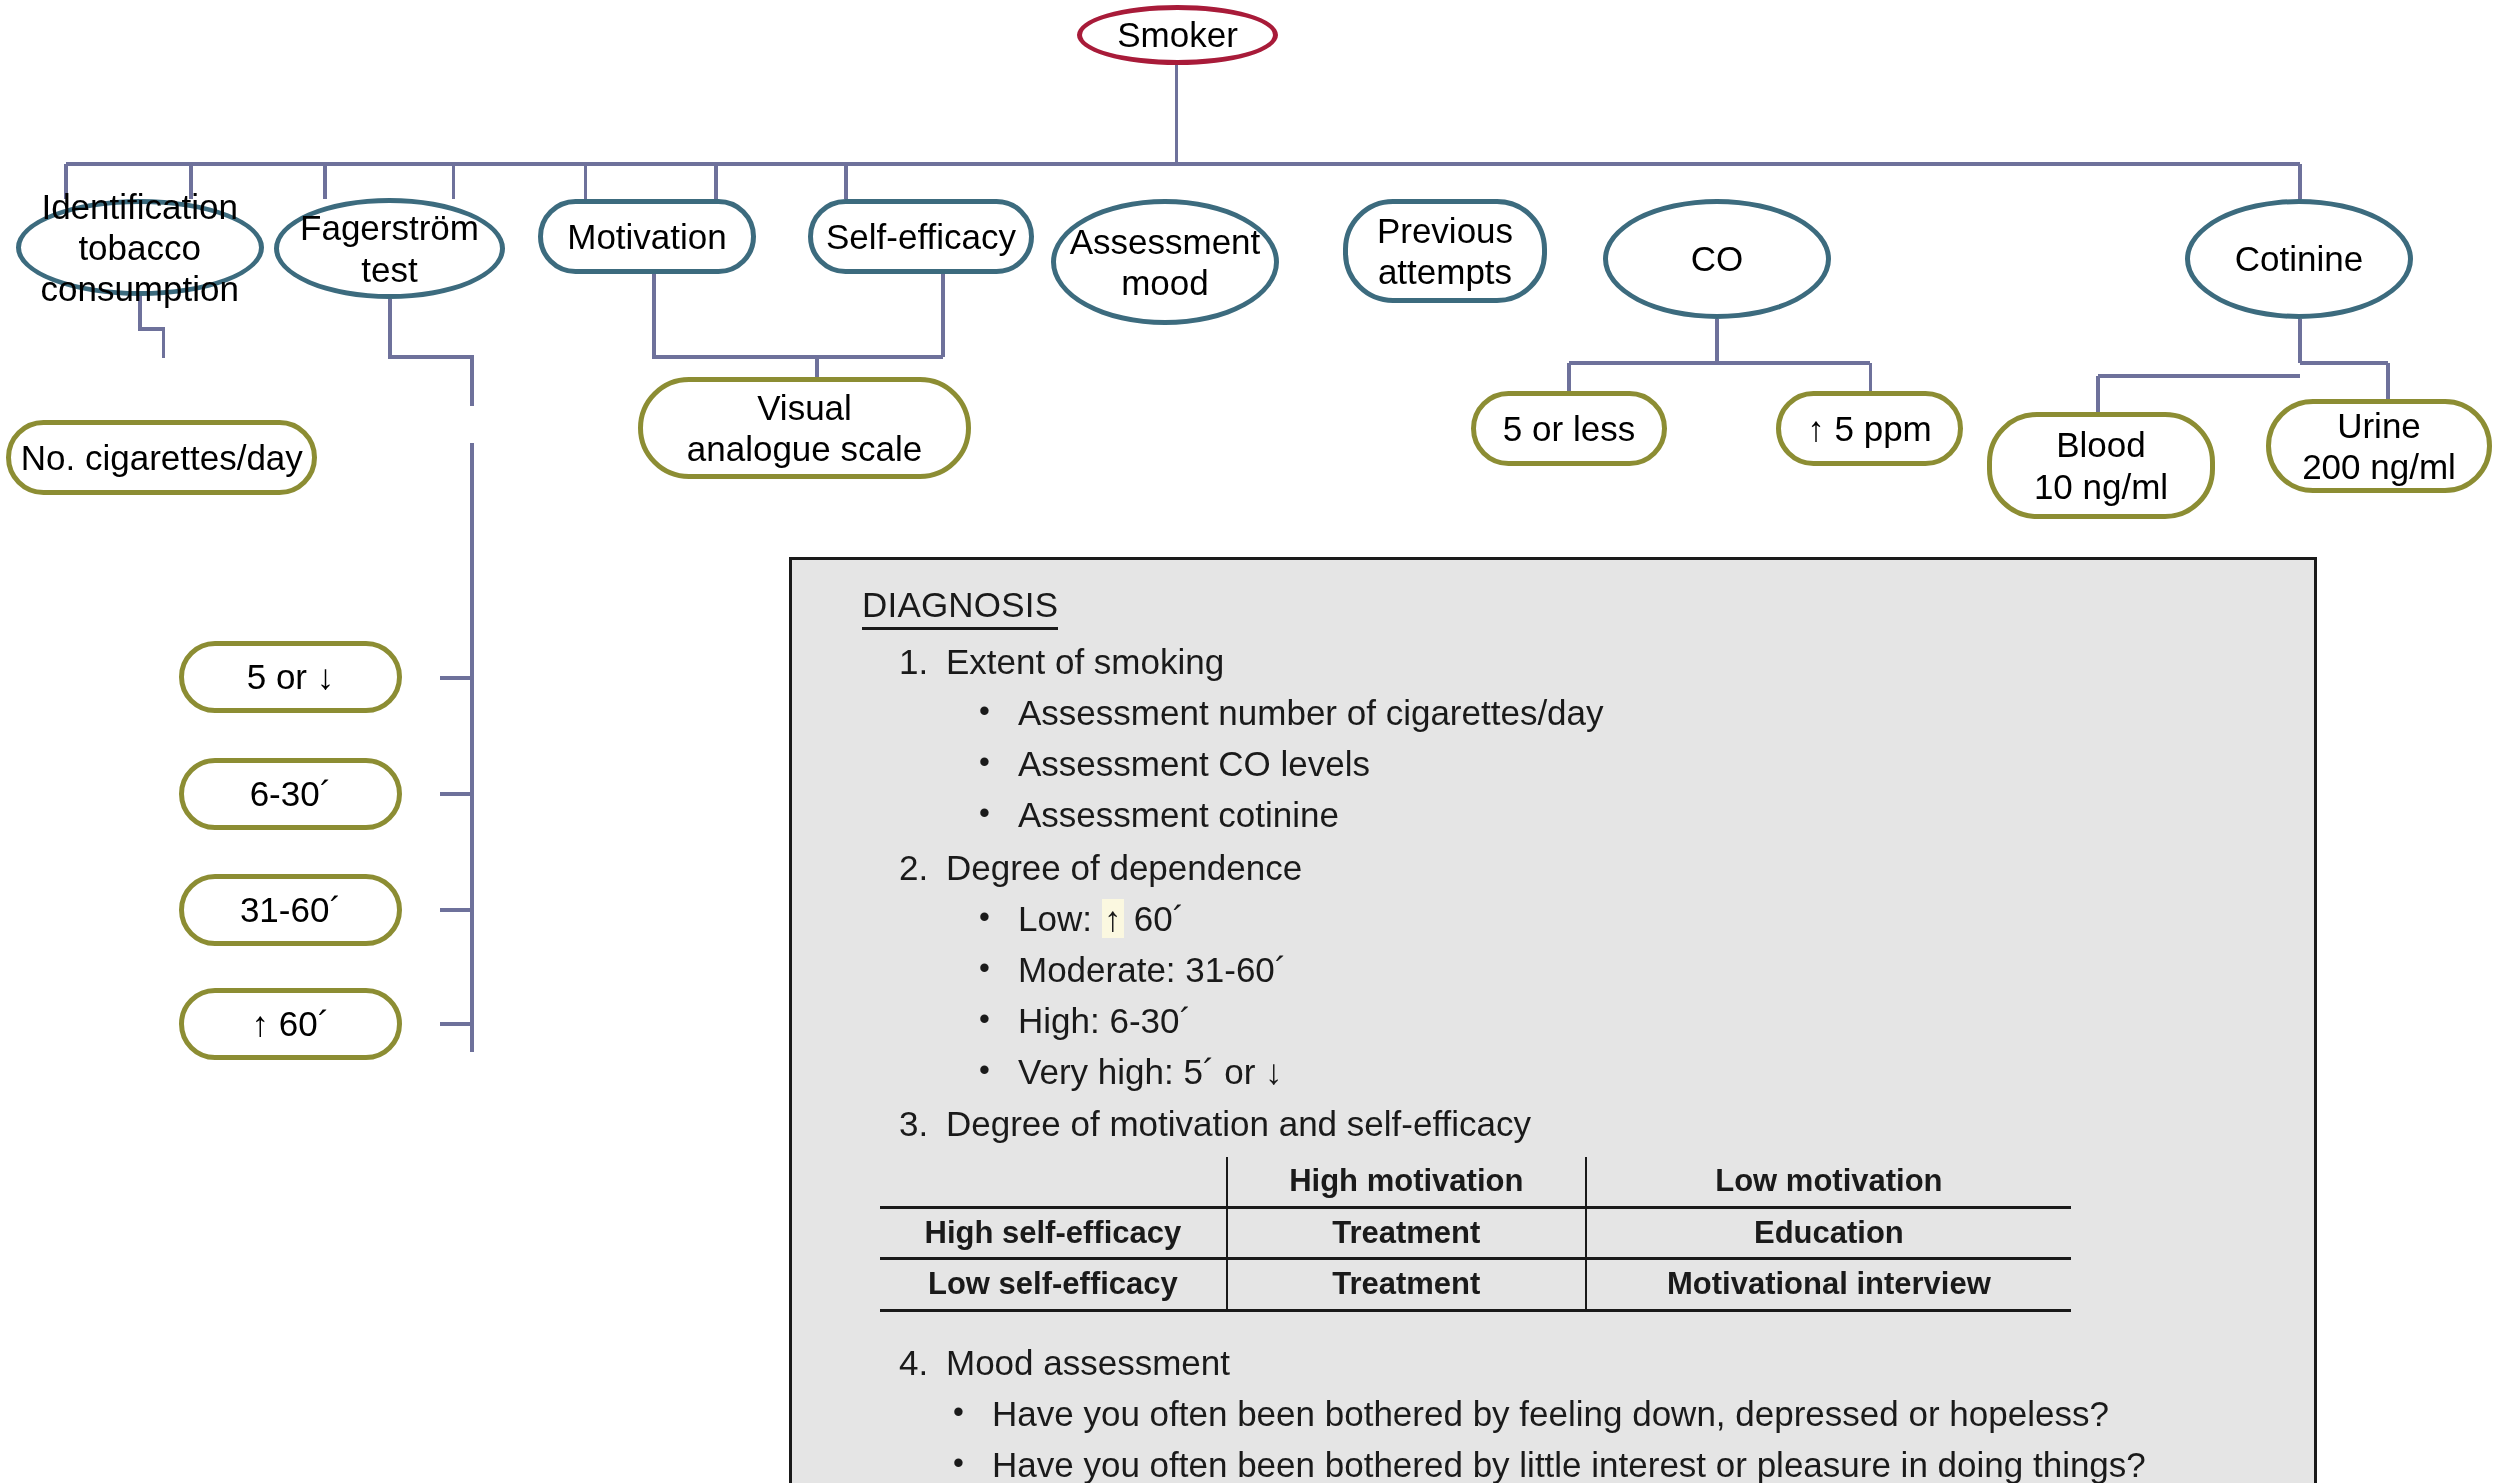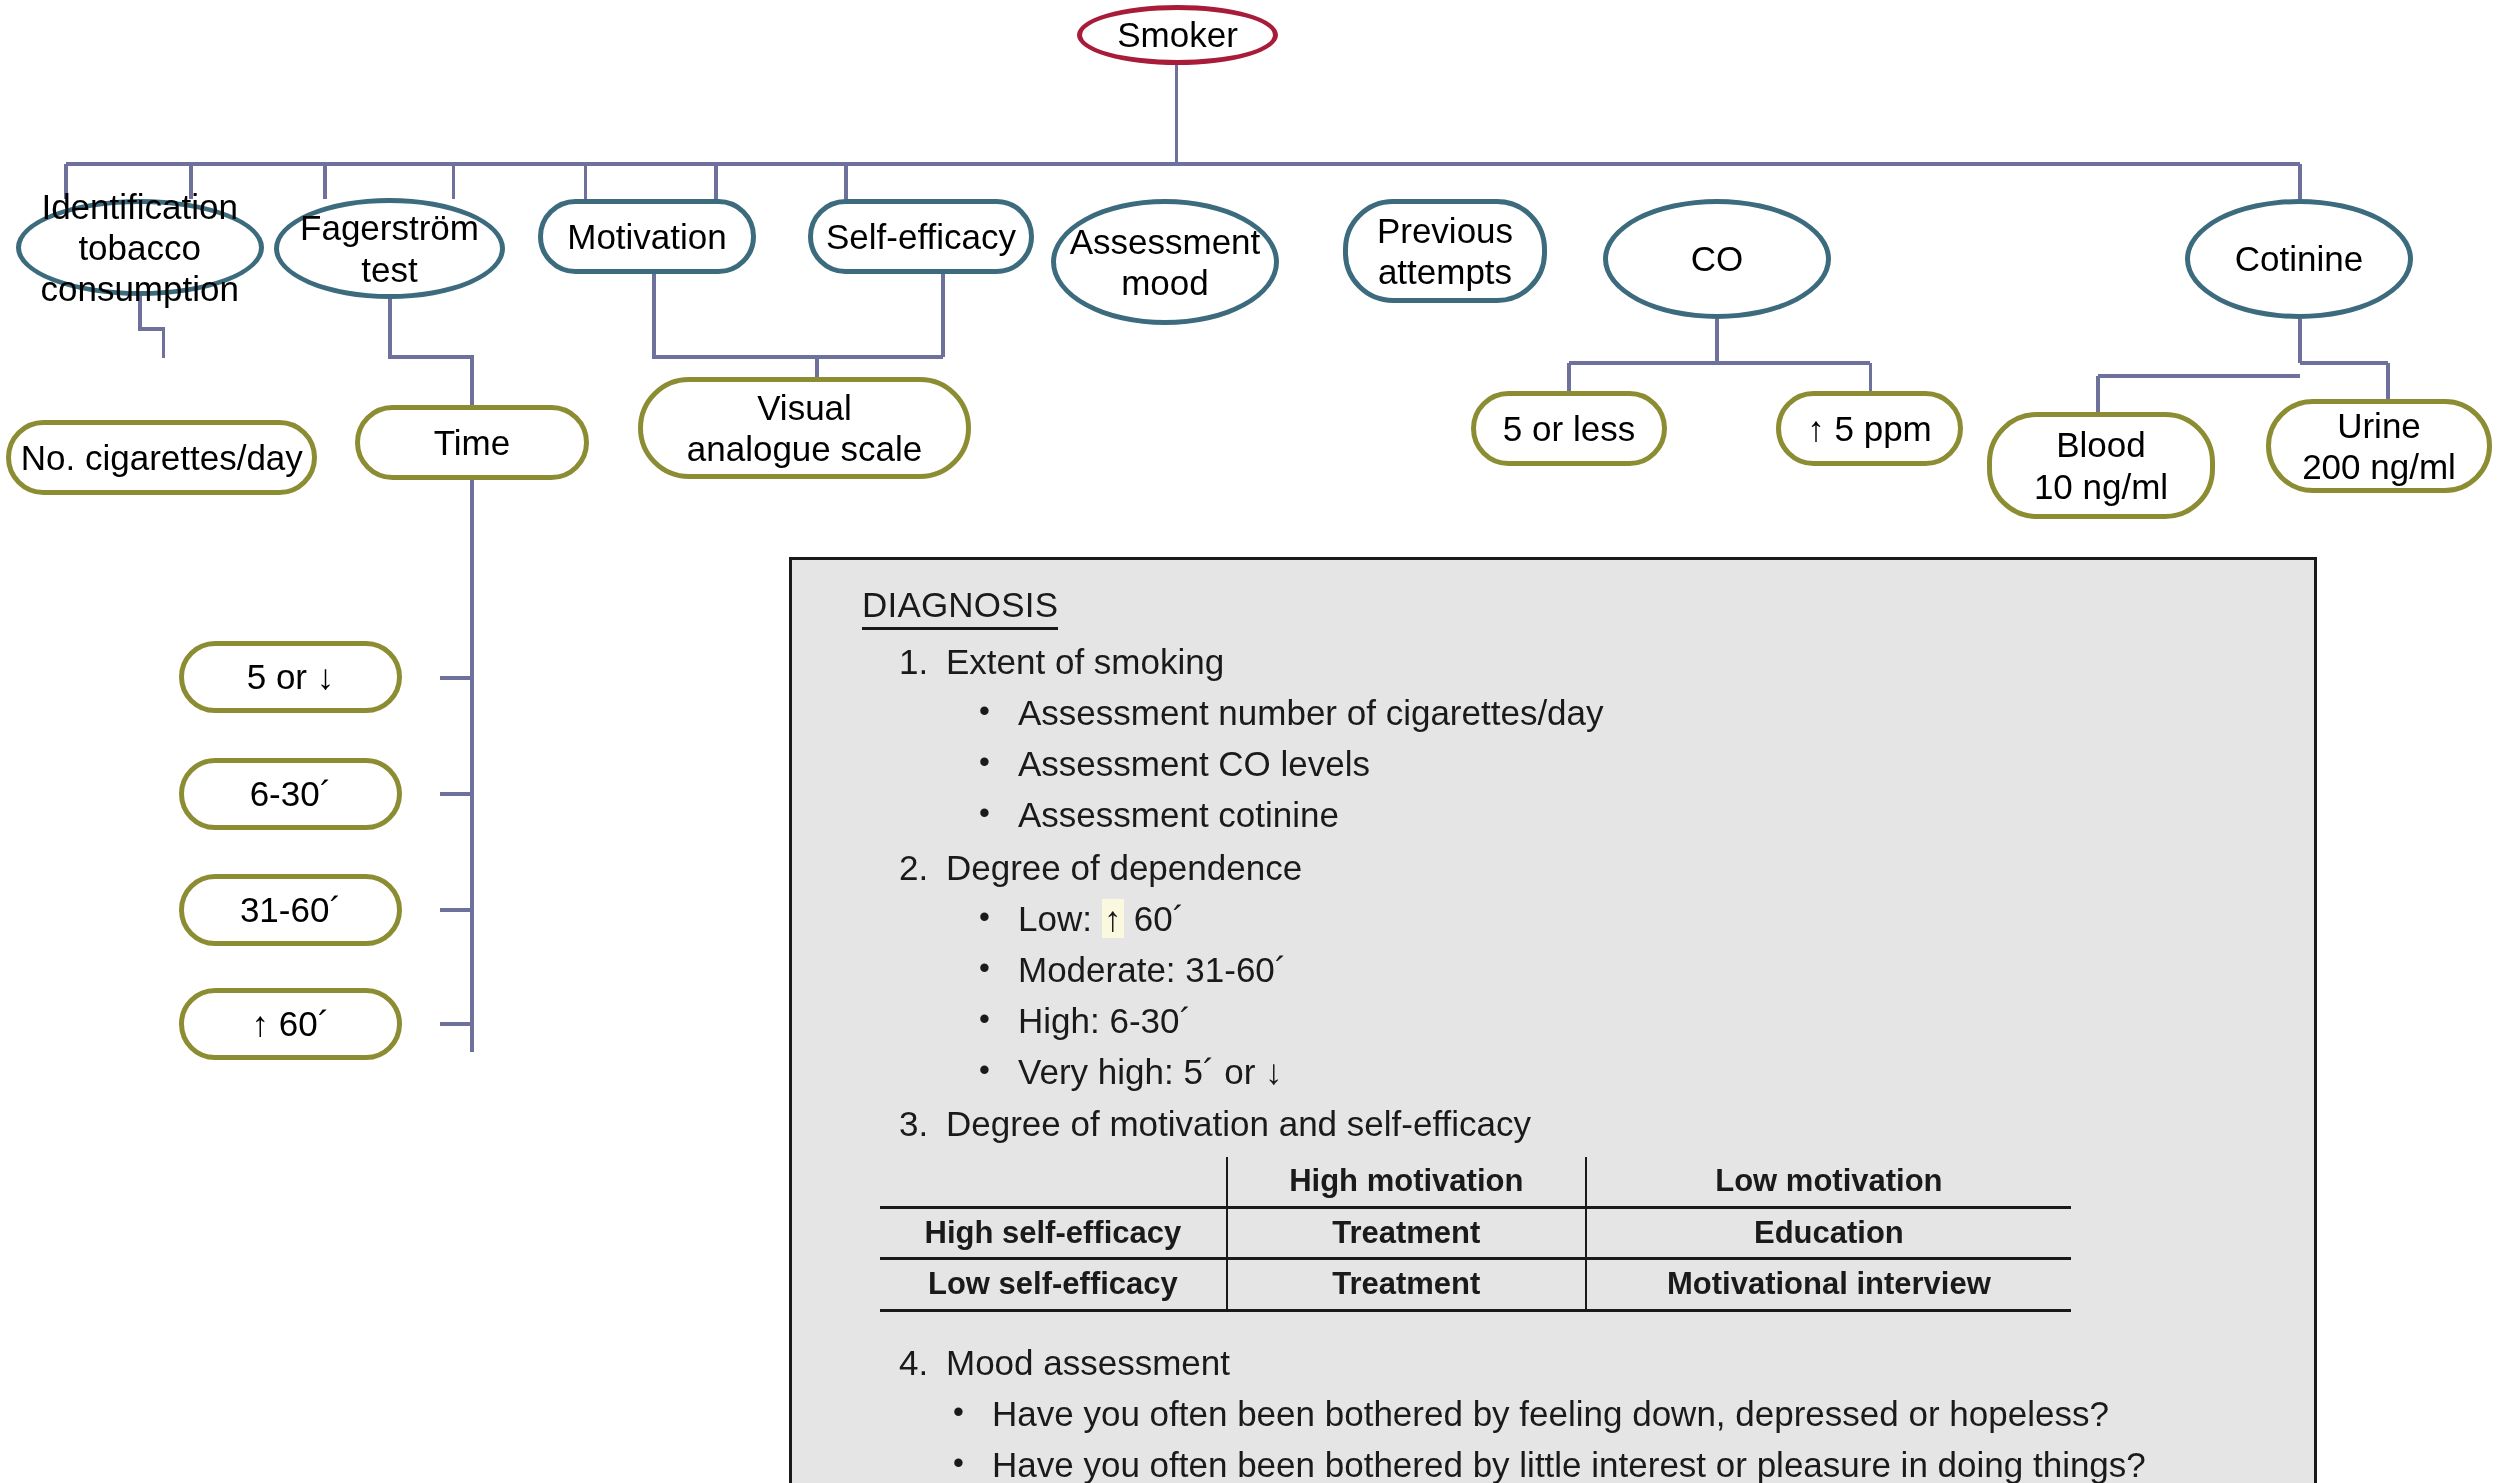--- a/index.html
+++ b/index.html
@@ -144,23 +144,20 @@
   </div>
 
   <div class="node n-teal r-ellipse" style="left:2185px;top:199px;width:228px;height:120px;">
     <span class="lbl">Cotinine</span>
   </div>
 
   <div class="node n-olive r-pill" style="left:6.3px;top:420px;width:311px;height:75px;">
     <span class="lbl">No. cigarettes/day</span>
   </div>
 
-  <div class="node n-olive r-pill" style="left:355px;top:405px;width:234px;height:75px;">
-    <span class="lbl">Time</span>
-  </div>
 
   <div class="node n-olive r-pill" style="left:638px;top:377px;width:333px;height:102px;">
     <span class="lbl">Visual
 analogue scale</span>
   </div>
 
   <div class="node n-olive r-pill" style="left:1471px;top:391px;width:196px;height:75px;">
     <span class="lbl">5 or less</span>
   </div>
 

